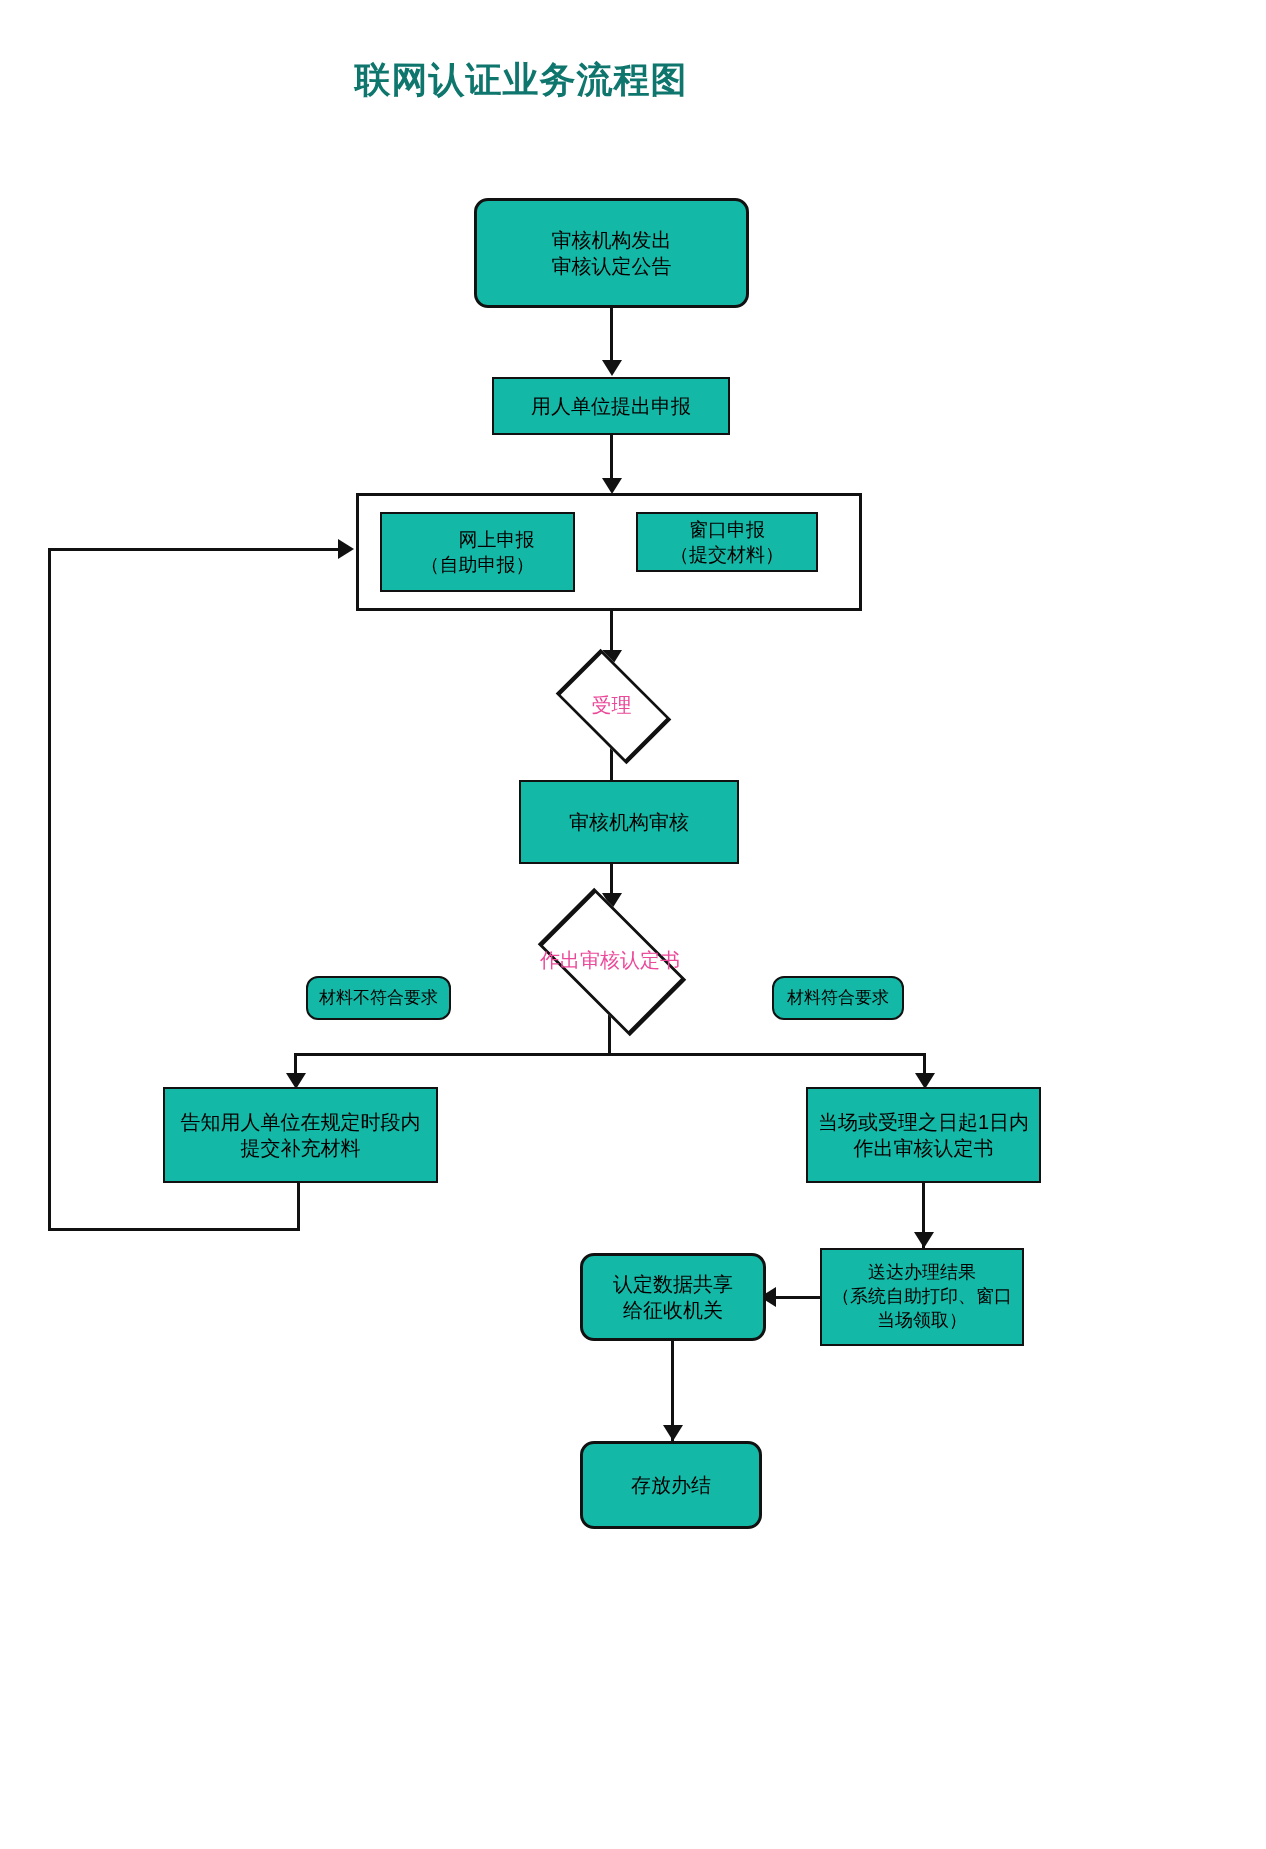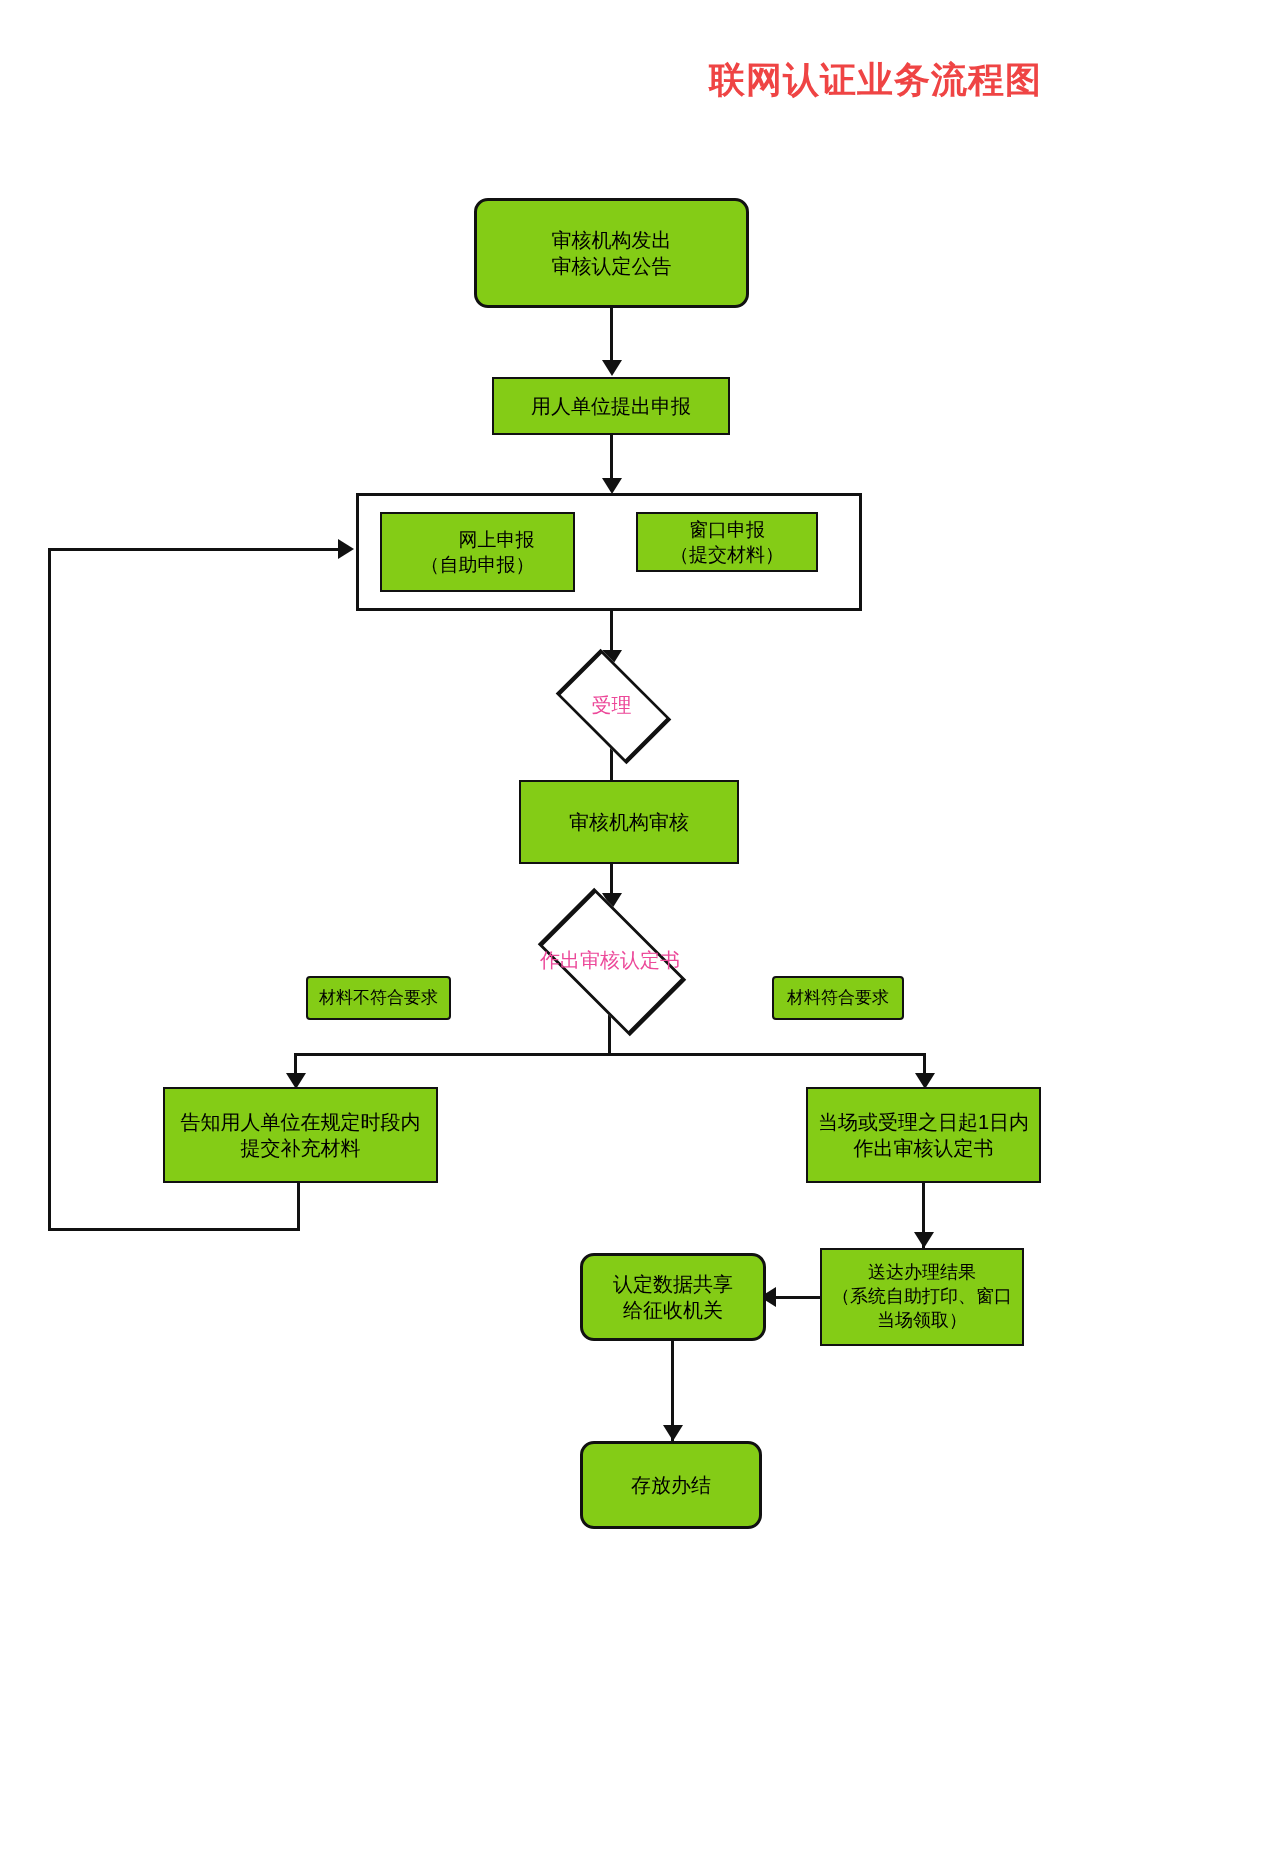--- a/index.html
+++ b/index.html
@@ -14,45 +14,45 @@
     font-family: "Liberation Sans", "DejaVu Sans", sans-serif;
     color: #111111;
     overflow: hidden;
   }
 
   #chart-title {
     position: absolute;
     left: 0;
     top: 56px;
     width: 1042px;
-    text-align: right;
+    text-align: center;
     font-size: 36px;
     font-weight: bold;
     letter-spacing: 1px;
-    color: #ef4444;
+    color: #0f766e;
   }
 
   
   .node {
     position: absolute;
     box-sizing: border-box;
-    background: #84cc16;
+    background: #14b8a6;
     border: 3px solid #111;
     display: flex;
     align-items: center;
     justify-content: center;
     text-align: center;
     line-height: 1.32;
     font-size: 20px;
     color: #000;
     white-space: pre-line;
     z-index: 3;
   }
   .node.rounded { border-radius: 14px; }
-  .node.pill { border-radius: 4px; border-width: 2px; font-size: 17px; }
+  .node.pill { border-radius: 12px; border-width: 2px; font-size: 17px; }
   .node.thin { border-width: 2px; }
   .node.group {
     border-width: 3px;
     background: #fff;
   }
 
   
   .diamond-wrap {
     position: absolute;
     z-index: 3;

